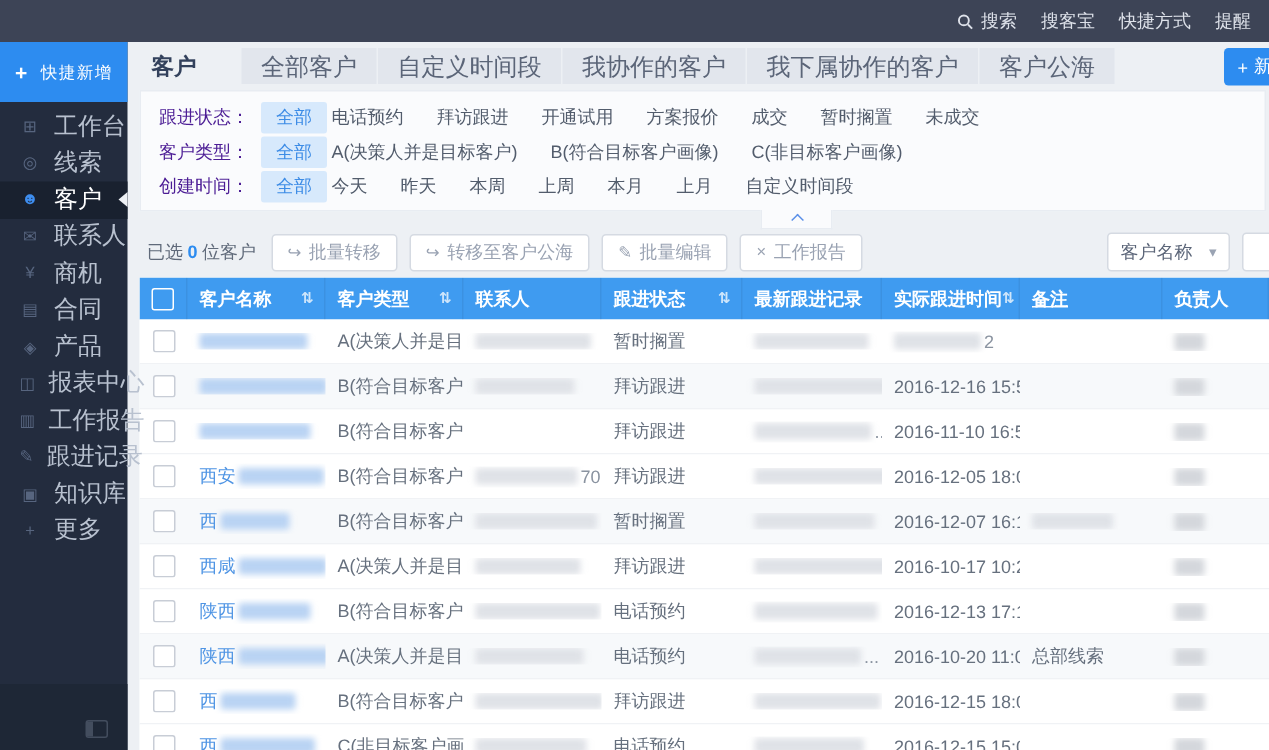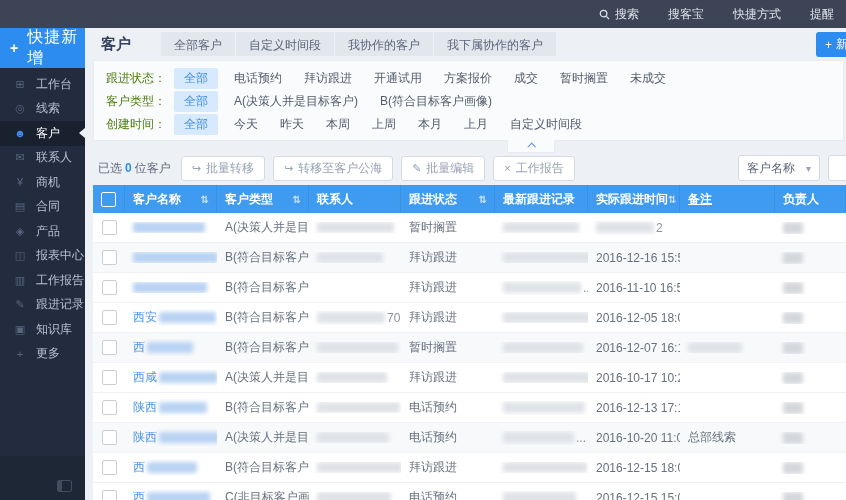--- a/index.html
+++ b/index.html
@@ -4,50 +4,50 @@
 <style>
   html,body{margin:0;padding:0;}
   body{
     width:846px;height:500px;position:relative;overflow:hidden;
     font-family:"Liberation Sans","DejaVu Sans",sans-serif;
     background:#edf0f4;font-size:12px;color:#5b6578;
     -webkit-font-smoothing:antialiased;
   }
   
   .topbar{position:absolute;left:0;top:0;width:846px;height:28px;background:#3d4456;display:flex;align-items:center;justify-content:flex-end;z-index:30;}
-  .topbar-items{display:flex;align-items:center;gap:29px;margin-right:12px;}
+  .topbar-items{display:flex;align-items:center;gap:16px;margin-right:12px;}
   .topbar-item{color:#dde1e9;font-size:12px;display:flex;align-items:center;gap:5px;cursor:pointer;white-space:nowrap;}
   .mag{width:11px;height:11px;display:inline-block;}
   
   .sidebar{position:absolute;left:0;top:28px;width:85px;height:472px;background:#232c3e;z-index:20;}
   .quick-add{height:40px;background:#2d8cf0;color:#fff;display:flex;align-items:center;cursor:pointer;}
   .quick-add .plus{font-size:14px;margin:0 9px 0 10px;font-weight:bold;}
-  .quick-add .qlabel{font-size:16px;letter-spacing:1px;}
+  .quick-add .qlabel{font-size:11px;letter-spacing:1px;}
   .side-menu{padding-top:4px;}
   .side-item{height:24.5px;display:flex;align-items:center;position:relative;cursor:pointer;color:#b8c1cf;}
   .side-item .sicon{width:14px;margin:0 9px 0 13px;color:#57657f;font-size:11px;text-align:center;font-style:normal;}
-  .side-item .slabel{font-size:12px;white-space:nowrap;}
+  .side-item .slabel{font-size:16px;white-space:nowrap;}
   .side-item.active{background:#19212f;color:#fff;}
   .side-item.active .sicon{color:#3e8ef0;}
   .side-item.active .arrow{position:absolute;right:0;top:50%;margin-top:-5px;width:0;height:0;border-top:5px solid transparent;border-bottom:5px solid transparent;border-right:6px solid #edf0f4;}
   .sidebar-bottom{position:absolute;left:0;bottom:0;width:85px;height:44px;background:#1e2736;}
   .collapse-sq{position:absolute;right:13px;bottom:8px;width:13px;height:10px;border:1px solid #4a5466;border-radius:2px;background:linear-gradient(to right,#4a5466 4px,transparent 4px);opacity:.85;cursor:pointer;}
   
   .main{position:absolute;left:85px;top:28px;width:761px;height:472px;background:#edf0f4;}
   .page-head{position:absolute;left:0;top:0;width:100%;height:32px;display:flex;align-items:center;}
   .page-title{font-size:15px;font-weight:bold;color:#33415c;margin:0 0 0 16px;}
   .tabs{display:flex;margin-left:30px;height:24px;}
-  .tab{padding:0 13px;display:flex;align-items:center;background:#e2e6ed;color:#5b6578;font-size:12px;cursor:pointer;margin-right:1px;white-space:nowrap;border-top:2px solid transparent;}
+  .tab{padding:0 13px;display:flex;align-items:center;background:#e2e6ed;color:#5b6578;font-size:16px;cursor:pointer;margin-right:1px;white-space:nowrap;border-top:2px solid transparent;}
   .tab.active{background:#fbfcfe;color:#3f4a5f;border-top:2px solid #2d8cf0;}
   .add-btn{position:absolute;left:731px;top:4px;height:25px;width:72px;background:#2d8cf0;color:#fff;border:none;border-radius:3px;font-size:12px;display:flex;align-items:center;gap:4px;padding:0 0 0 9px;cursor:pointer;font-family:inherit;}
   
   .filter-card{position:absolute;left:8px;top:32px;width:751px;height:81px;background:#fafbfd;border:1px solid #e8ecf2;box-sizing:border-box;padding:6px 0 0 12px;}
   .filter-row{display:flex;align-items:center;height:23px;}
-  .filter-label{color:#4d7c0f;width:64px;flex:none;}
-  .chip{background:#d7e9fc;color:#3d8ce6;padding:2px 10px;border-radius:2px;margin:0 16px 0 4px;cursor:pointer;}
+  .filter-label{color:#4c1d95;width:64px;flex:none;}
+  .chip{background:#d7e9fc;color:#3d8ce6;padding:2px 10px;border-radius:2px;margin:0 3px 0 4px;cursor:pointer;}
   .fopt{color:#525c6c;margin-right:22px;cursor:pointer;white-space:nowrap;}
   .collapse-tab{position:absolute;left:422px;top:112px;width:46px;height:12px;background:#fafbfd;border:1px solid #e8ecf2;border-top:none;display:flex;align-items:center;justify-content:center;cursor:pointer;}
   .chev{width:5px;height:5px;border:solid #5a8fe8;border-width:1.5px 1.5px 0 0;transform:rotate(-45deg) translateY(1px);display:inline-block;}
   
   .toolbar{position:absolute;left:0;top:124px;width:100%;height:32px;display:flex;align-items:center;}
   .sel-info{margin:0 10px 0 13px;color:#606a7a;white-space:nowrap;}
   .sel-info b{color:#2d8cf0;padding:0 3px;font-weight:bold;}
   .tbtn{height:25px;background:#fff;border:1px solid #d5dae2;border-radius:3px;color:#99a2b2;font-size:12px;display:flex;align-items:center;gap:5px;padding:0 10px;margin-right:8px;cursor:pointer;font-family:inherit;white-space:nowrap;}
   .tbtn .bicon{font-size:11px;font-style:normal;}
   .toolbar-right{position:absolute;right:-92px;display:flex;align-items:center;}
@@ -158,20 +158,21 @@
 
 <main class="main">
 
   <div class="page-head">
     <h1 class="page-title">客户</h1>
     <div class="tabs" id="tabs">
         <div class="tab">全部客户</div>
         <div class="tab">自定义时间段</div>
         <div class="tab">我协作的客户</div>
         <div class="tab">我下属协作的客户</div>
+        <div class="tab">客户公海</div>
       </div>
     <button class="add-btn">
       <span>+</span>
       <span>新增</span>
     </button>
   </div>
 
   <section class="filter-card" id="filters">
       <div class="filter-row">
         <span class="filter-label">跟进状态：</span>
@@ -182,20 +183,21 @@
         <span class="fopt">方案报价</span>
         <span class="fopt">成交</span>
         <span class="fopt">暂时搁置</span>
         <span class="fopt">未成交</span>
       </div>
       <div class="filter-row">
         <span class="filter-label">客户类型：</span>
         <span class="chip">全部</span>
         <span class="fopt">A(决策人并是目标客户)</span>
         <span class="fopt">B(符合目标客户画像)</span>
+        <span class="fopt">C(非目标客户画像)</span>
       </div>
       <div class="filter-row">
         <span class="filter-label">创建时间：</span>
         <span class="chip">全部</span>
         <span class="fopt">今天</span>
         <span class="fopt">昨天</span>
         <span class="fopt">本周</span>
         <span class="fopt">上周</span>
         <span class="fopt">本月</span>
         <span class="fopt">上月</span>

